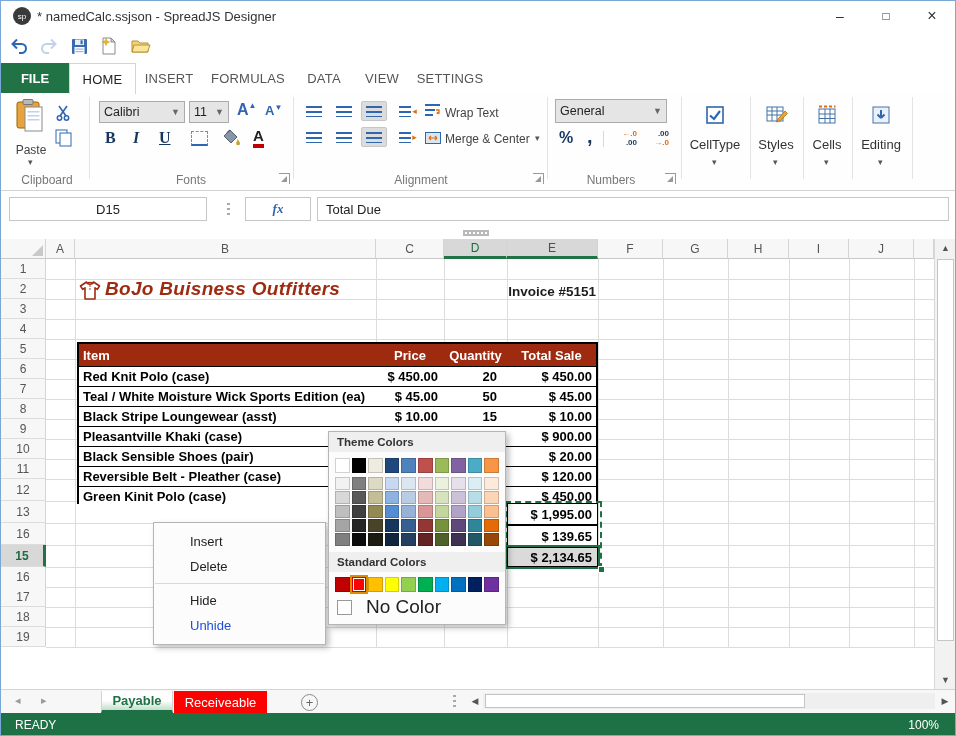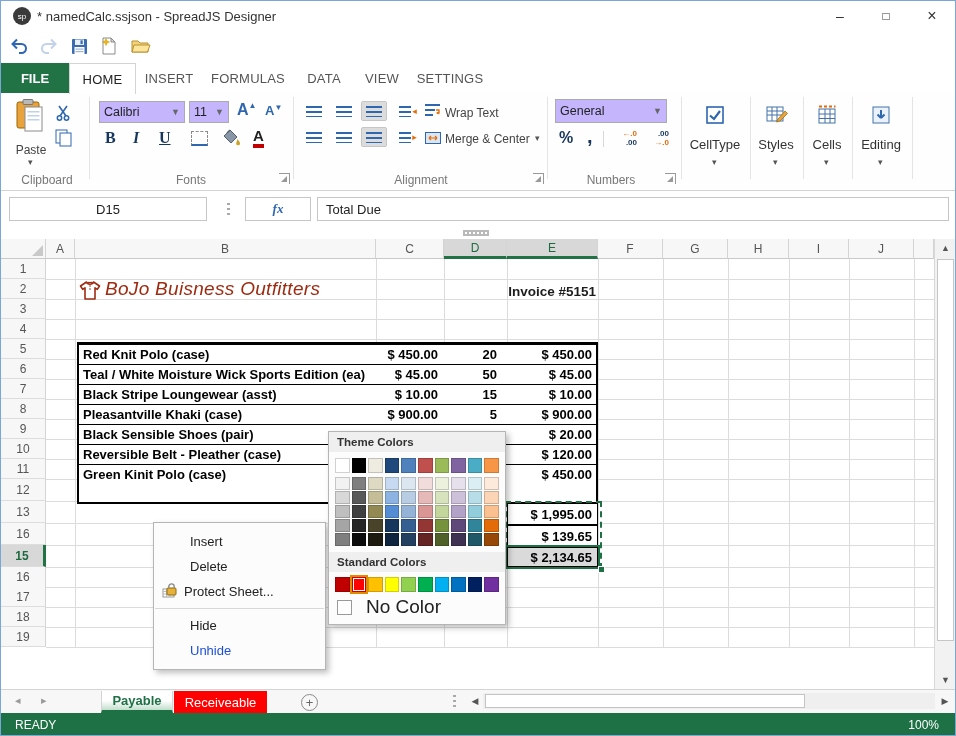--- a/index.html
+++ b/index.html
@@ -17,21 +17,21 @@
   .filetab{position:absolute;left:0;top:62px;width:68px;height:30px;background:#217346;color:#fff;font-weight:bold;font-size:13px;display:flex;align-items:center;justify-content:center}
   .rtab{position:absolute;top:62px;height:30px;display:flex;align-items:center;justify-content:center;font-size:13px;color:#555;letter-spacing:.2px}
   .rtab.active{background:#fff;border:1px solid #D4D4D4;border-bottom:none;color:#222;z-index:3;height:31px}
   
   .ribbon{position:absolute;left:0;top:92px;width:100%;height:98px;background:#FEFEFE;border-bottom:1px solid #D4D4D4;z-index:2}
   .vsep{position:absolute;top:4px;height:82px;width:1px;background:#E4E4E4}
   .grplabel{position:absolute;top:80px;font-size:12px;color:#777;text-align:center}
   .launcher{position:absolute;top:80px;width:11px;height:11px;border-left:1px solid #999;border-bottom:1px solid #999;transform:rotate(180deg)}
   .launcher:after{content:"";position:absolute;left:2px;top:2px;border:3px solid transparent;border-top-color:#999;border-left-color:#999}
   .ribbonlabel{position:absolute;font-size:12px;color:#444;white-space:nowrap}
-  .dd{position:absolute;border:1px solid #ABABAB;background:#c4b5fd;font-size:12.5px;color:#222;display:flex;align-items:center;padding:0 4px}
+  .dd{position:absolute;border:1px solid #ABABAB;background:#e5e5e5;font-size:12.5px;color:#222;display:flex;align-items:center;padding:0 4px}
   .dd .arr{margin-left:auto;color:#666;font-size:9px}
   .chip{position:absolute;width:26px;height:20px;display:flex;align-items:center;justify-content:center;border-radius:2px}
   .chip.selon{background:#DCDCDC;border:1px solid #C6C6C6}
   .lines{width:16px;height:11px;background:repeating-linear-gradient(#2E66B0 0 2px,transparent 2px 5px)}
   .smalldown{position:absolute;font-size:9px;color:#555}
   .bigbtn-label{position:absolute;font-size:13px;color:#333;text-align:center}
   .dec2{position:absolute;font-size:8px;line-height:9px;color:#17365D;font-weight:bold;text-align:right;width:26px}
   .dec2 .oa{color:#E36C09}
   
   .fbox{position:absolute;border:1px solid #C6C6C6;background:#fff;font-size:13px;color:#222;display:flex;align-items:center}
@@ -39,21 +39,21 @@
   
   .corner{position:absolute;left:0;top:238px;width:45px;height:20px;background:#F7F7F7;border-right:1px solid #D4D4D4;border-bottom:1px solid #C9C9C9}
   .corner:after{content:"";position:absolute;right:2px;bottom:2px;border-style:solid;border-width:0 0 11px 11px;border-color:transparent transparent #C9C9C9 transparent}
   .colh{position:absolute;top:238px;height:20px;background:#F7F7F7;border-right:1px solid #D4D4D4;border-bottom:1px solid #C9C9C9;font-size:12px;color:#555;display:flex;align-items:center;justify-content:center}
   .colh.sel{background:#D8D8D8;color:#1E6B40;border-bottom:3px solid #217346}
   .rowh{position:absolute;left:0;width:45px;background:#F7F7F7;border-right:1px solid #D4D4D4;border-bottom:1px solid #DDD;font-size:12px;color:#555;display:flex;align-items:center;justify-content:center}
   .rowh.sel{background:#D8D8D8;color:#1E6B40;font-weight:bold;border-right:3px solid #217346}
   .vline{position:absolute;width:1px;background:#DCDCDC}
   .hline{position:absolute;height:1px;background:#DCDCDC}
   
-  .brandtitle{position:absolute;left:104px;top:277px;font-size:19px;font-weight:normal;font-style:italic;color:#A32C12;letter-spacing:.3px}
+  .brandtitle{position:absolute;left:104px;top:277px;font-size:19px;font-weight:bold;font-style:italic;color:#A32C12;letter-spacing:.3px}
   .invoiceno{position:absolute;left:455px;top:283px;width:140px;text-align:right;font-size:13.5px;color:#1c1c1c;font-weight:600}
   .invtable{position:absolute;left:76px;top:341px;width:521px;height:162px;border:2px solid #000;background:#fff}
   .invhead{display:flex;height:22px;background:#9E2B10;color:#fff;font-size:13px;font-weight:bold;align-items:center}
   .invrow{display:flex;height:20px;border-top:1px solid #000;font-size:13px;font-weight:600;color:#000;align-items:center;background:#fff}
   .c-item{width:297px;padding-left:4px;text-align:left;overflow:hidden;white-space:nowrap}
   .c-price{width:68px;text-align:right;padding-right:6px}
   .c-qty{width:63px;text-align:right;padding-right:10px}
   .c-total{width:89px;text-align:right;padding-right:4px}
   .hc{text-align:center;padding:0}
   .totcell{position:absolute;left:506px;width:91px;border:1px solid #000;background:#fff;font-size:13px;font-weight:600;color:#000;display:flex;align-items:center;justify-content:flex-end;padding-right:5px}
@@ -390,20 +390,26 @@
         <path d="M8.5 3 2.5 7l2.2 3.4L7 8.8V20h10V8.8l2.3 1.6L21.5 7l-6-4c-.5 1.5-1.6 2.2-3.5 2.2S9 4.5 8.5 3z" fill="#fff" stroke="#9E2B10" stroke-width="1.6" stroke-linejoin="round"></path>
         <path d="M9.5 3.5h5" stroke="#9E2B10" stroke-width="1.2"></path>
         <circle cx="12" cy="7" r=".8" fill="#9E2B10"></circle>
         <circle cx="12" cy="10" r=".8" fill="#9E2B10"></circle>
       </svg>
   </div>
   <div class="brandtitle" style="color: rgb(158, 43, 16);">BoJo Buisness Outfitters</div>
   <div class="invoiceno">Invoice #5151</div>
 
   <div class="invtable" id="invtable">
+      <div class="invhead" style="background: rgb(158, 43, 16);">
+        <span class="c-item">Item</span>
+        <span class="c-price hc">Price</span>
+        <span class="c-qty hc">Quantity</span>
+        <span class="c-total hc">Total Sale</span>
+      </div>
       <div class="invrow">
         <span class="c-item">Red Knit Polo (case)</span>
         <span class="c-price">$ 450.00</span>
         <span class="c-qty">20</span>
         <span class="c-total">$ 450.00</span>
       </div>
       <div class="invrow">
         <span class="c-item">Teal / White Moisture Wick Sports Edition (ea)</span>
         <span class="c-price">$ 45.00</span>
         <span class="c-qty">50</span>
@@ -453,29 +459,20 @@
   <div class="vsb-arr" style="top:238px">▲</div>
   <div class="vsb-thumb"></div>
   <div class="vsb-arr" style="top:670px">▼</div>
 
   <div class="popup" style="left:152px;top:521px;width:173px;padding:6px 0;z-index:20" id="ctxmenu">
       <div class="menuitem">
         <span>Insert</span>
       </div>
       <div class="menuitem">
         <span>Delete</span>
-      </div>
-      <div class="menuitem" style="padding-left: 30px;">
-        <span class="micon"><svg width="16" height="15" viewBox="0 0 16 15">
-            <rect x="1" y="6" width="11" height="8" fill="#fff" stroke="#999"></rect>
-            <path d="M1 8.5h11M1 11h11M4.5 6v8M8 6v8" stroke="#bbb"></path>
-            <rect x="5" y="5" width="9" height="7" rx="1" fill="#E8B23A" stroke="#8a6a14"></rect>
-            <path d="M6.8 5V3.6a2.7 2.7 0 0 1 5.4 0V5" fill="none" stroke="#8a8a8a" stroke-width="1.4"></path>
-          </svg></span>
-        <span>Protect Sheet...</span>
       </div>
       <div class="menusep"></div>
       <div class="menuitem">
         <span>Hide</span>
       </div>
       <div class="menuitem disabled">
         <span>Unhide</span>
       </div>
     </div>
 

